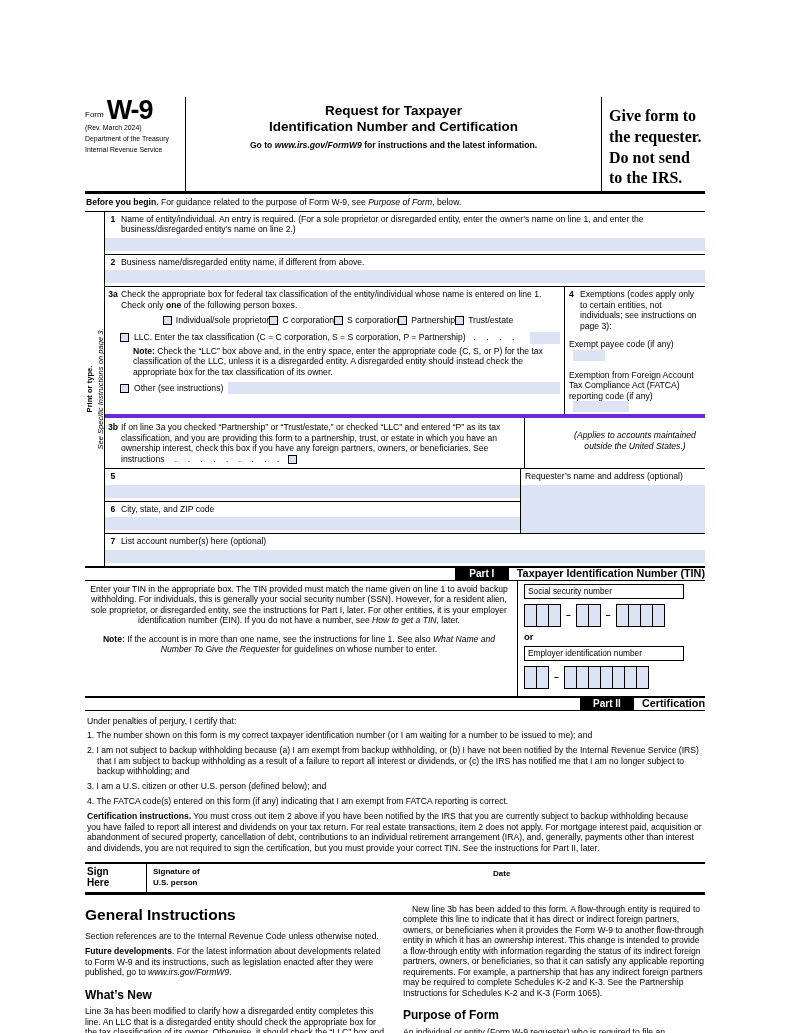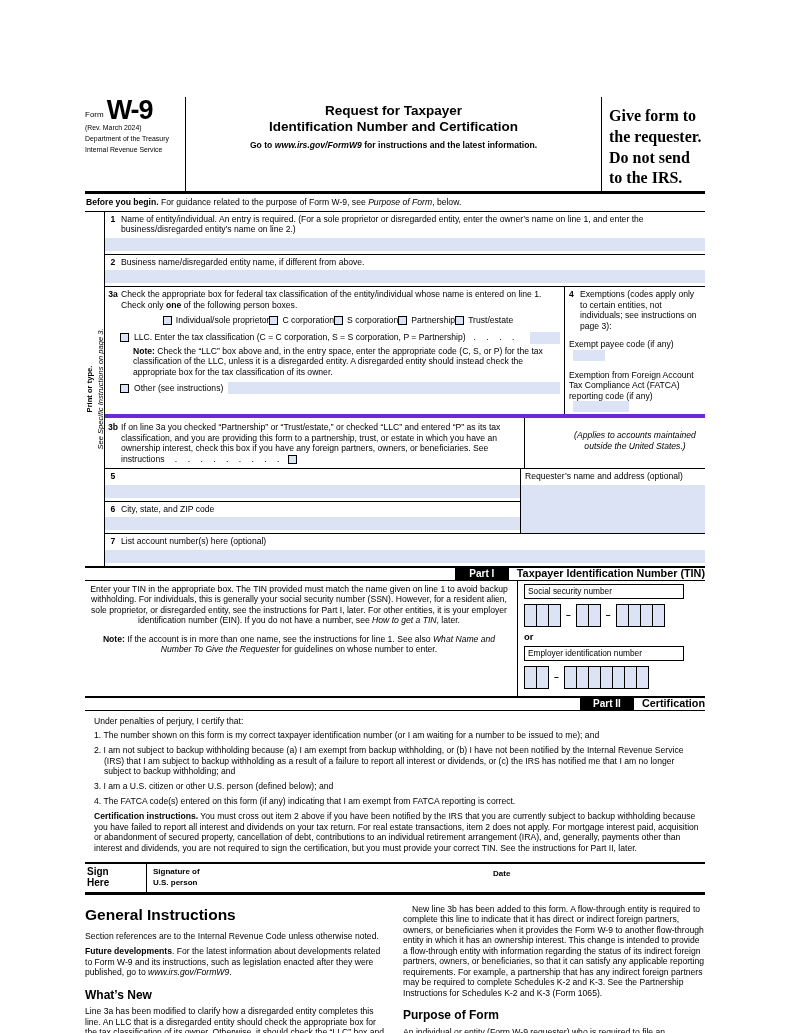--- a/index.html
+++ b/index.html
@@ -87,21 +87,21 @@
   .p1-left { flex:1; padding:3px 6px 5px 2px; border-right:1px solid #000;text-align:center; }
   .p1-left p { margin:0 0 8px; }
   .p1-right { width:187px; min-width:187px; padding:3px 4px 3px 6px; }
   .tin-label { border:1px solid #000; padding:1px 3px 2px; font-size:8.3px; width:160px; }
   .cells { display:flex; align-items:center; margin:5px 0 4px; }
   .cell { width:13px; height:23px; background:var(--input-blue); border:1px solid #000; margin-right:-1px; }
   .dash { margin:0 5px 0 6px; font-weight:bold; }
   .or { font-weight:bold; font-size:9.5px; margin:2px 0 3px; }
 
   
-  .p2-body { padding:2px 2px 5px 2px;margin-left:7px; }
+  .p2-body { padding:2px 2px 5px 2px; }
   .p2-body p { margin:3px 0 4px; }
   .p2-items p { padding-left:10px; text-indent:-10px; margin:0 0 4.5px; }
   .cert { margin-top:6px; }
 
   
   .sign-row { display:flex; border-top:2px solid #000; border-bottom:3px solid #000; height:33px; }
   .sign-here { width:62px; min-width:62px; font-size:10px; font-weight:bold; line-height:1.08;
                padding:3px 0 0 2px; border-right:1px solid #000; }
   .sig-label { width:88px; min-width:88px; font-size:8px; font-weight:bold; padding:3px 0 0 6px; line-height:1.35; }
   .sig-space { flex:1; }

